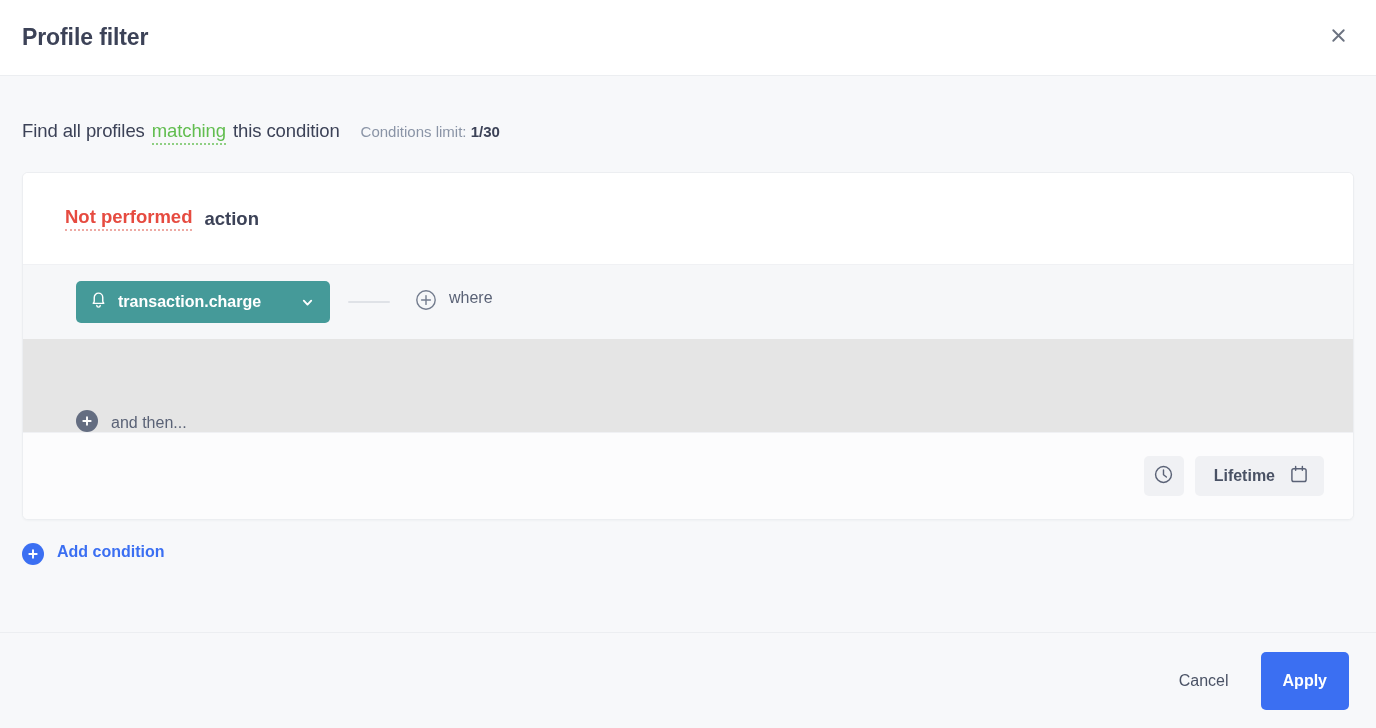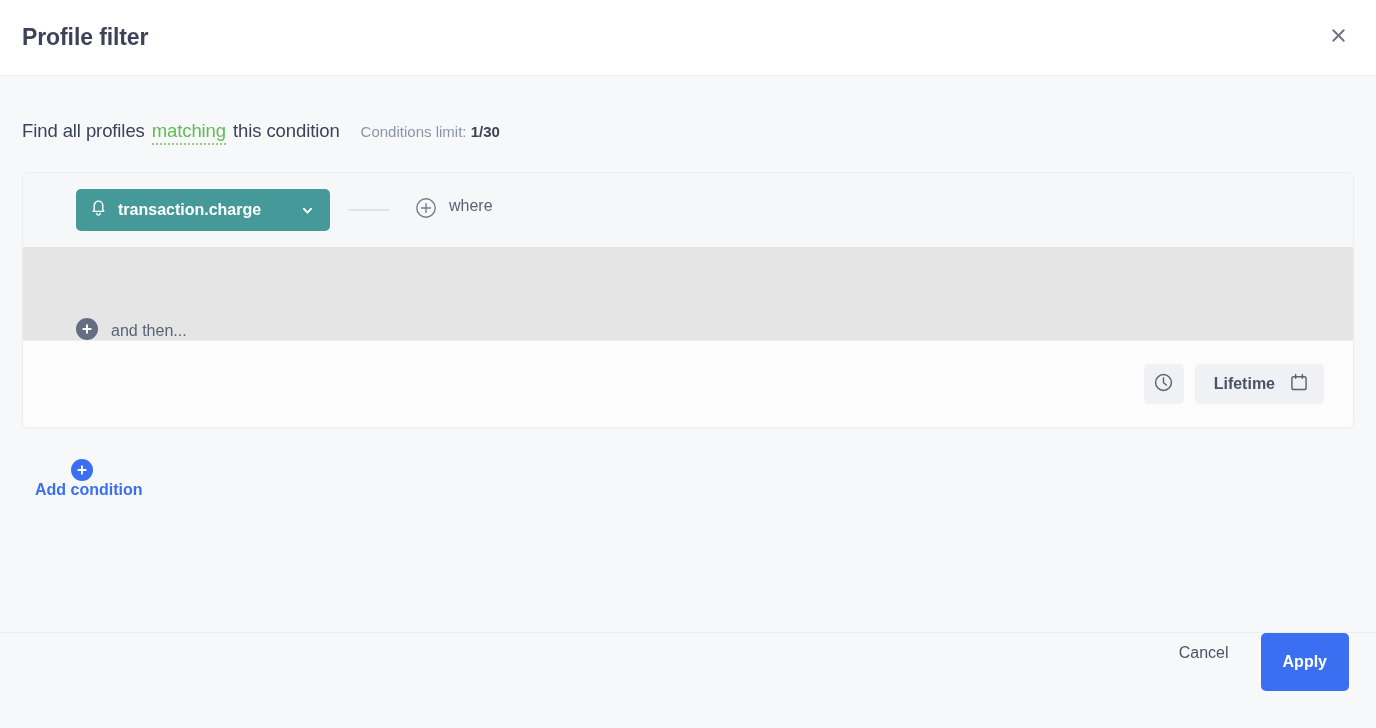--- a/index.html
+++ b/index.html
@@ -201,24 +201,22 @@
     font-size: 16px;
     color: #4a5265;
     font-weight: bold;
     margin-right: 14px;
     text-align: right;
   }
 
   
   .add-cond {
     display: inline-flex;
-    align-items: center;
-    margin-top: 31px;
-    cursor: pointer;
-    flex-direction: column;
+    margin-top: 23px;
+    cursor: pointer;
   }
   .plus-circle-blue {
     width: 22px; height: 22px;
     border-radius: 50%;
     background: #3b6ff2;
     display: flex; align-items: center; justify-content: center;
     flex: none;
   }
   .add-cond-label {
     font-size: 16px;
@@ -226,21 +224,21 @@
     font-weight: bold;
     margin-left: 13px;
   }
 
   
   .dialog-footer {
     height: 96px;
     min-height: 96px;
     border-top: 1px solid #eceef1;
     display: flex;
-    align-items: flex-start;
+    align-items: center;
     justify-content: flex-end;
     padding-right: 27px;
     background: #f7f8fa;
   }
   .cancel-btn {
     font-size: 16px;
     color: #4a5265;
     background: transparent;
     border: none;
     padding: 11px 18px;
@@ -286,20 +284,24 @@
       <span class="find-text">this condition</span>
       <span class="cond-limit">
         <span>Conditions limit:</span>
         <b>1/30</b>
       </span>
     </div>
 
     
     <div class="cond-card">
 
+      <div class="card-row-head">
+        <span class="not-performed">Not performed</span>
+        <span class="action-word">action</span>
+      </div>
 
       <div class="card-row-event">
         <div class="event-pill">
           <span>
             <svg width="17" height="19" viewBox="0 0 18 20" fill="none">
               <path d="M9 2.2c-2.6 0-4.5 2-4.5 4.6v3.6c0 1-.4 1.9-1.1 2.6h11.2c-.7-.7-1.1-1.6-1.1-2.6V6.8C13.5 4.2 11.6 2.2 9 2.2z" stroke="#ffffff" stroke-width="1.5" stroke-linejoin="round"></path>
               <path d="M7.2 15.2a1.8 1.8 0 0 0 3.6 0" stroke="#ffffff" stroke-width="1.5" stroke-linecap="round"></path>
             </svg>
           </span>
           <span class="pill-label">transaction.charge</span>

